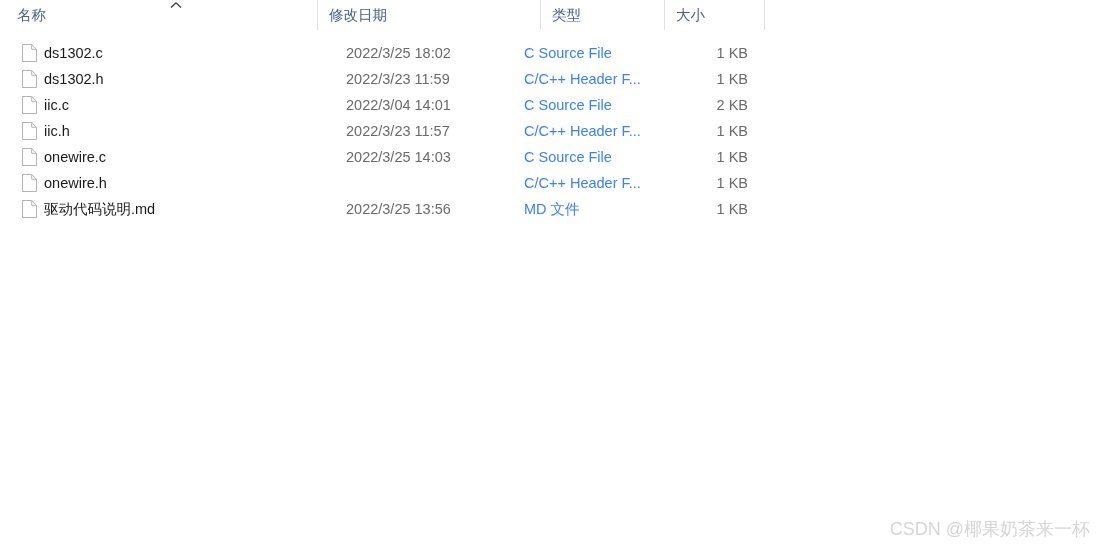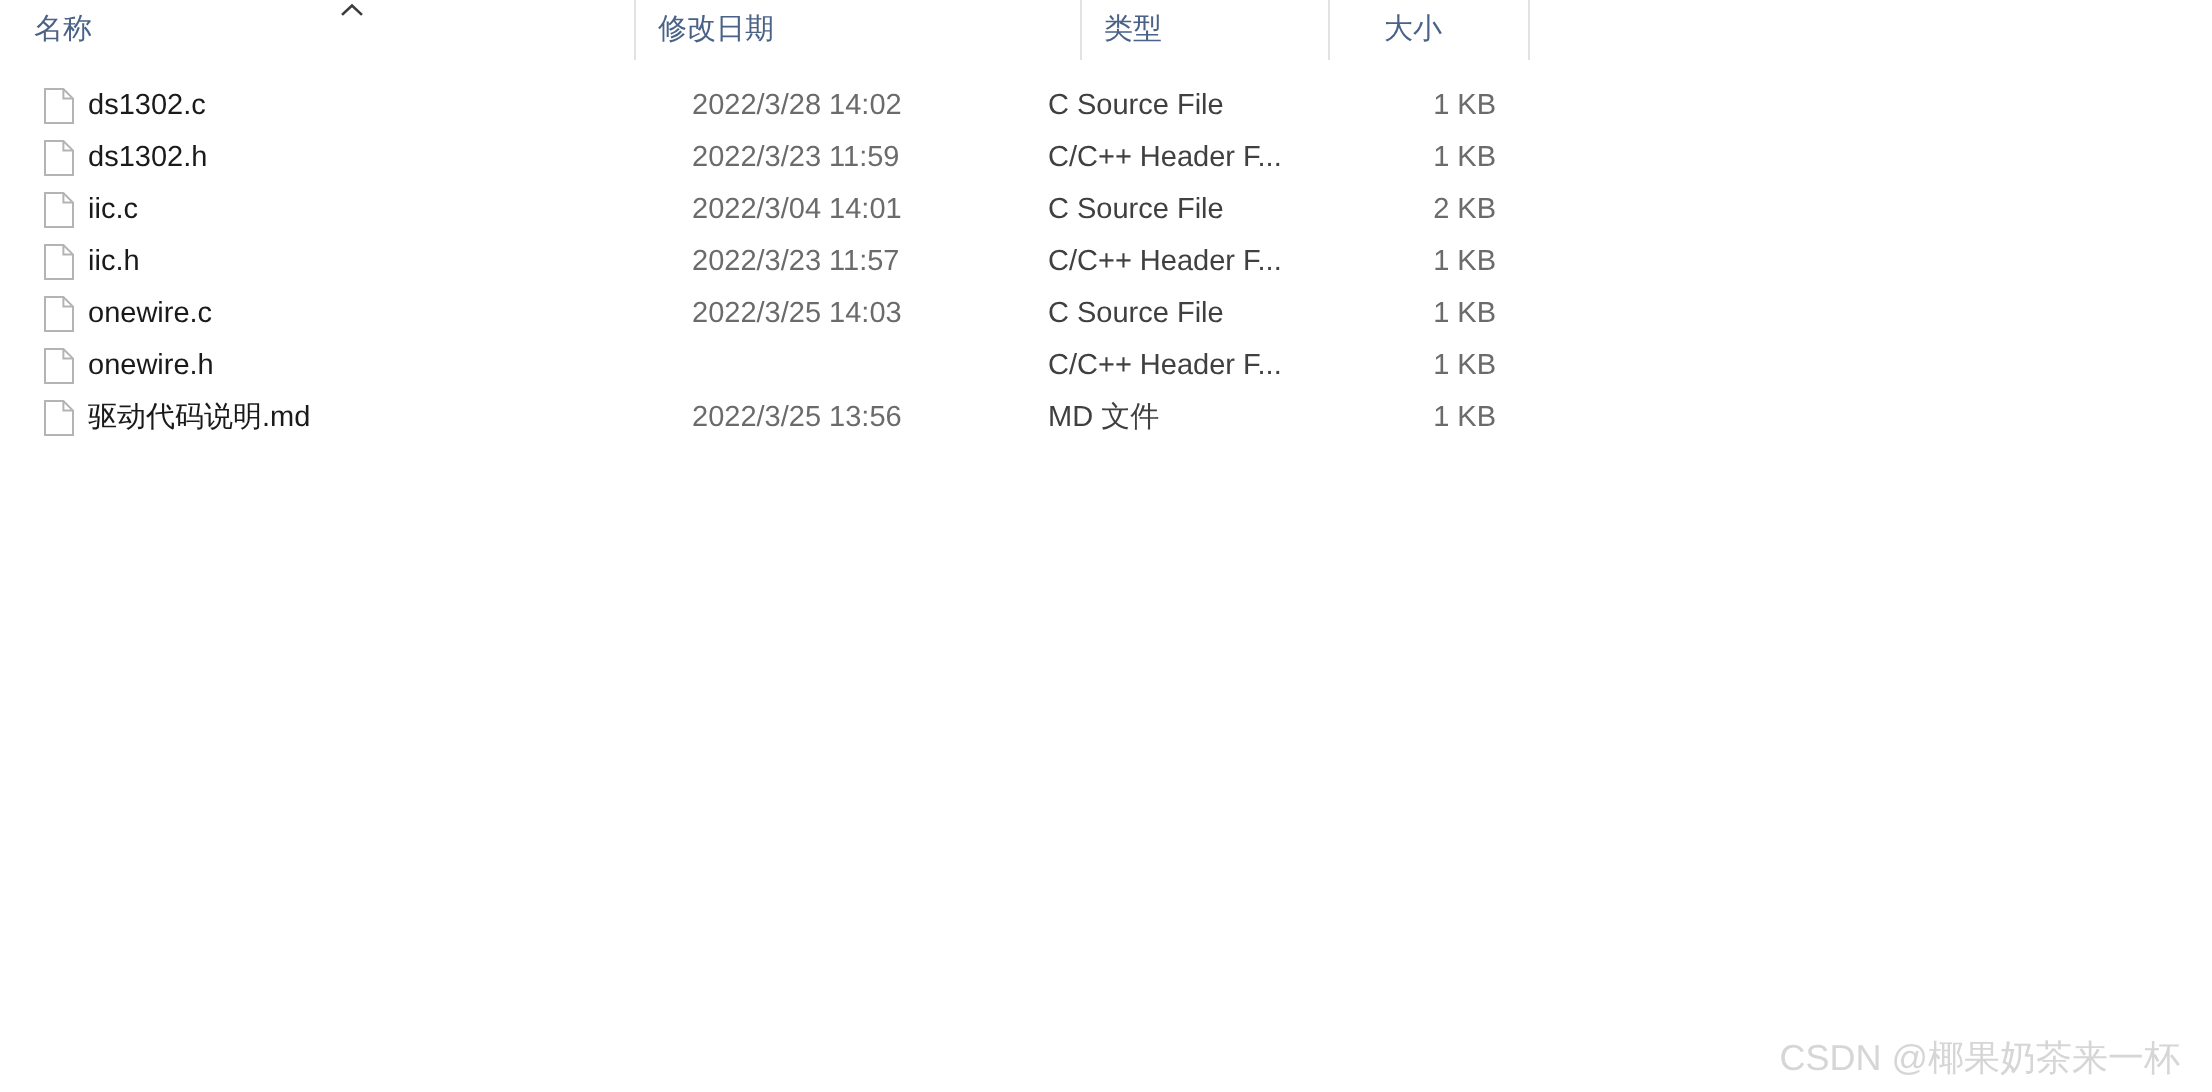--- a/index.html
+++ b/index.html
@@ -57,21 +57,21 @@
     left: 0;
     top: 0;
     width: 1px;
     height: 30px;
     background: #e2e2e2;
   }
 
   #hdr-name  { left: 0px;   width: 334px; padding-left: 17px; }
   #hdr-date  { left: 317px; width: 178px; padding-left: 12px; }
   #hdr-type  { left: 540px; width: 152px; padding-left: 12px; }
-  #hdr-size  { left: 664px; width: 100px; padding-left: 28px; }
+  #hdr-size  { left: 664px; width: 100px; padding-left: 12px; }
 
   
   .sort-indicator {
     position: absolute;
     left: 170px;
     top: 1px;
     width: 12px;
     height: 8px;
   }
   .sort-indicator svg { display: block; }
@@ -111,21 +111,21 @@
     width: 178px;
     padding-left: 12px;
     box-sizing: border-box;
     color: #6b6b6b;
   }
   .cell-type {
     left: 512px;
     width: 152px;
     padding-left: 12px;
     box-sizing: border-box;
-    color: #404040;
+    color: #3b82f6;
   }
   .cell-size {
     left: 664px;
     width: 92px;
     box-sizing: border-box;
     padding-right: 8px;
     color: #6b6b6b;
     justify-content: flex-end;
   }
 
@@ -192,21 +192,21 @@
     <div class="cell cell-name">
       <span class="file-icon">
         <svg width="15" height="18" viewBox="0 0 15 18" xmlns="http://www.w3.org/2000/svg">
           <path d="M0.5 0.5 L9.7 0.5 L14.5 5.3 L14.5 17.5 L0.5 17.5 Z" fill="#ffffff" stroke="#b4b4b4" stroke-width="1"></path>
           <path d="M9.7 0.5 L9.7 5.3 L14.5 5.3" fill="none" stroke="#b4b4b4" stroke-width="1"></path>
         </svg>
       </span>
       <span class="file-label">ds1302.c</span>
     </div>
     <div class="cell cell-date">
-      <span>2022/3/28 14:02</span>
+      <span>2022/3/25 18:02</span>
     </div>
     <div class="cell cell-type">
       <span>C Source File</span>
     </div>
     <div class="cell cell-size">
       <span>1 KB</span>
     </div>
   </div>
 
   <div class="file-row">

